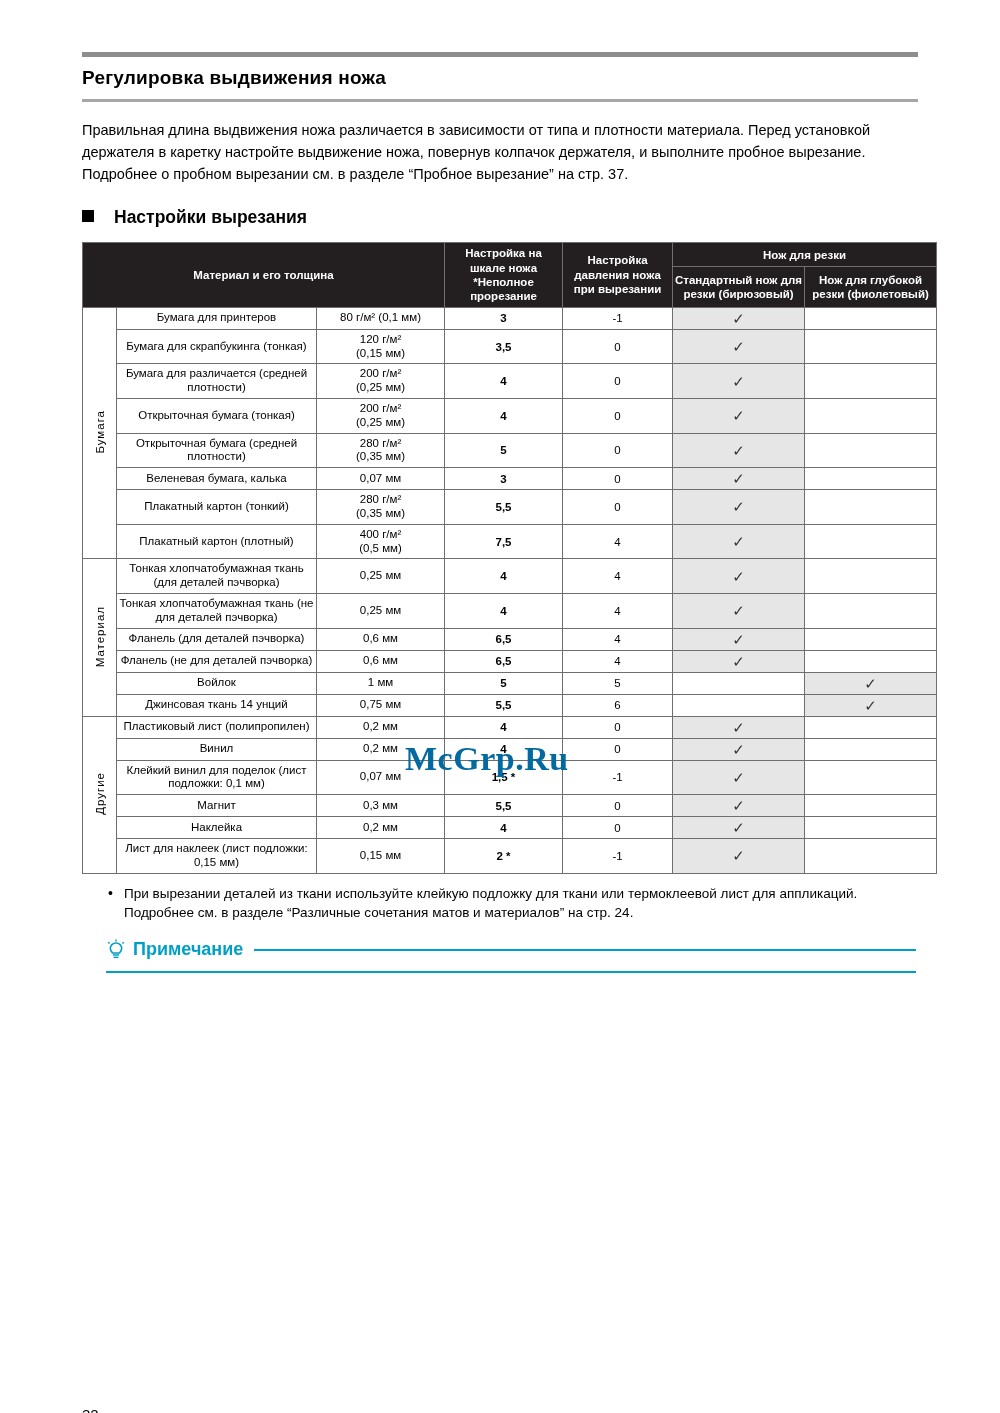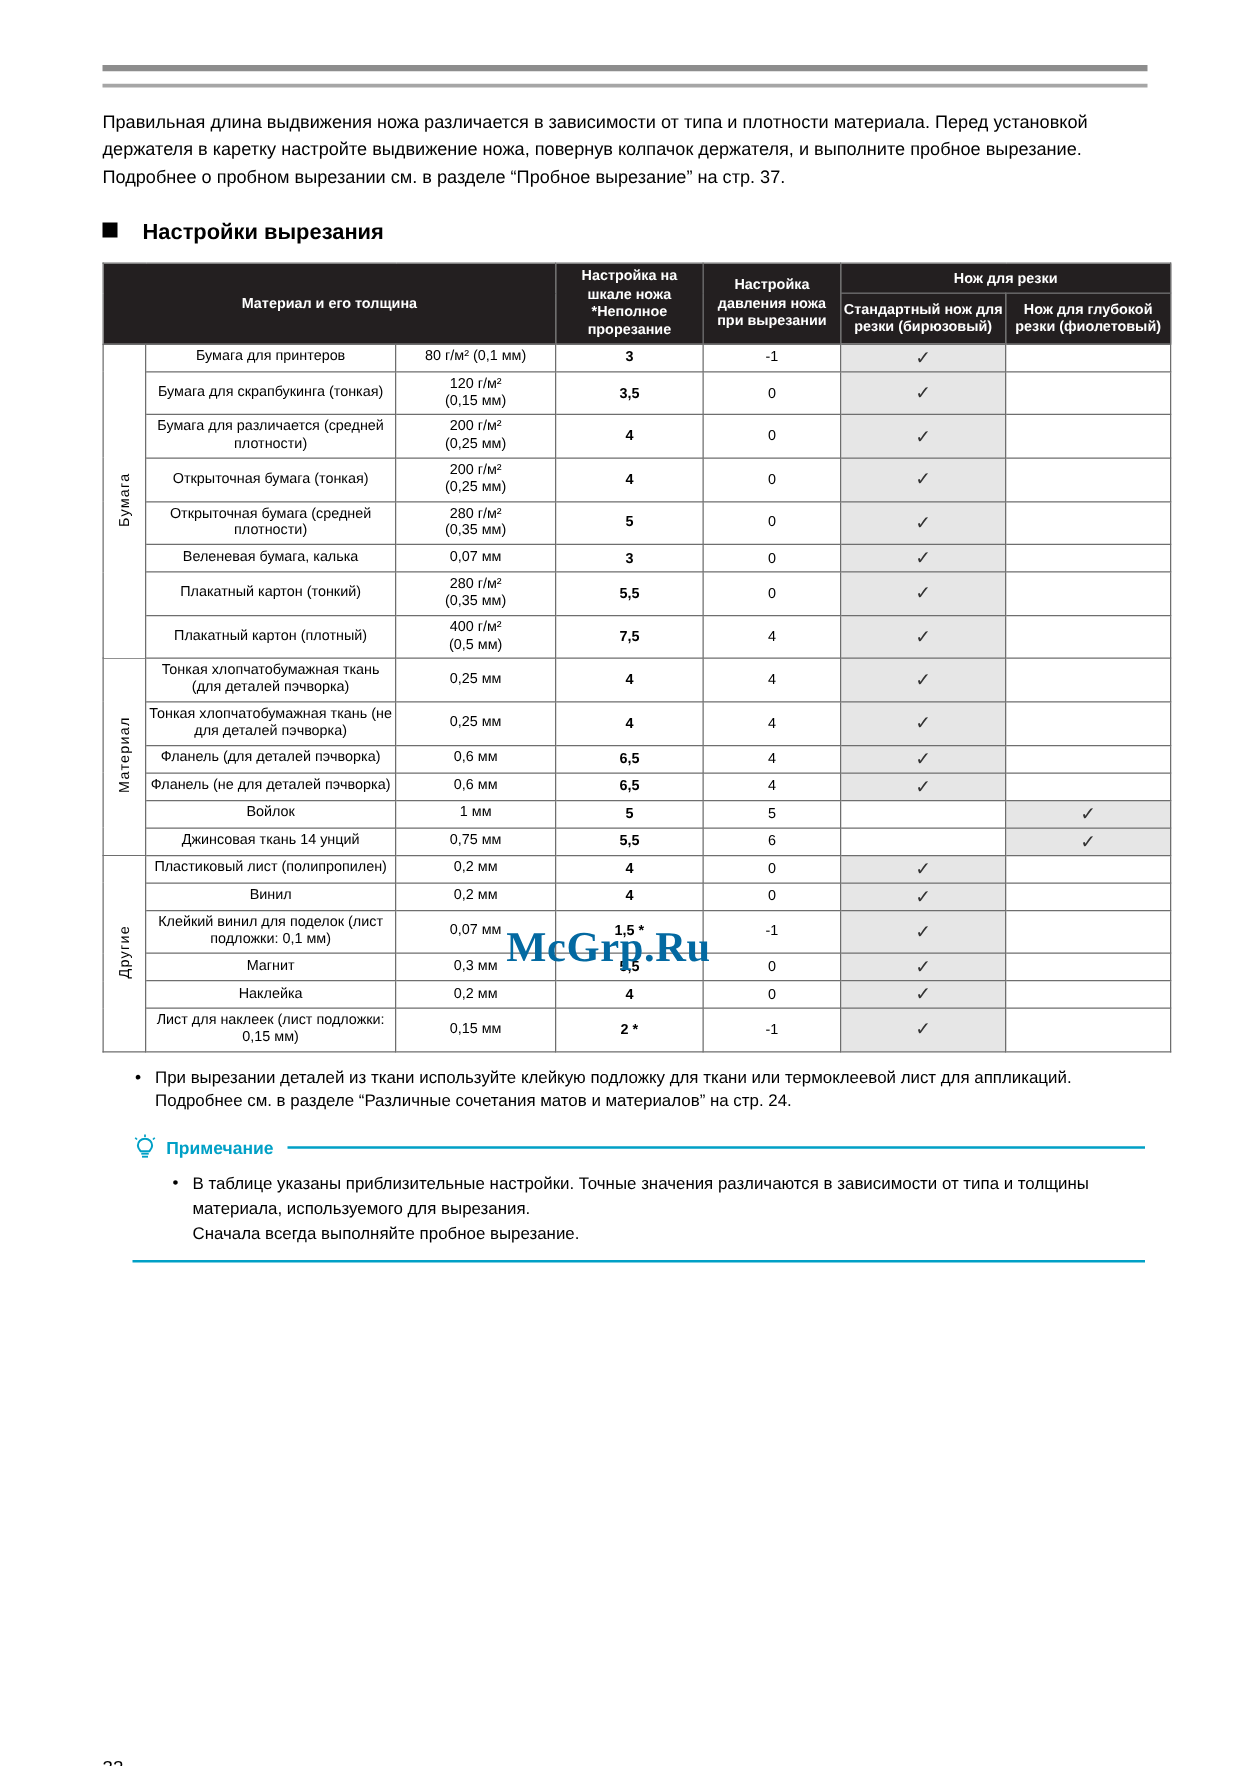--- a/index.html
+++ b/index.html
@@ -163,21 +163,21 @@
     width: 810px;
   }
   .note-head {
     display: flex;
     align-items: center;
     gap: 7px;
   }
   .note-label {
     color: #00a0c6;
     font-weight: bold;
-    font-size: 14px;
+    font-size: 18px;
   }
   .note-line {
     flex: 1;
     height: 2px;
     background: #00a0c6;
     margin-left: 4px;
   }
   .bulb {
     width: 20px;
     height: 22px;
@@ -227,20 +227,21 @@
     letter-spacing: 0.5px;
     pointer-events: none;
   }
 </style>
 </head>
 <body>
 
 <div class="page">
 
   <div class="rule-top"></div>
+  <h1 class="title">Регулировка выдвижения ножа</h1>
   <div class="rule-thin"></div>
 
   <p class="intro">Правильная длина выдвижения ножа различается в зависимости от типа и плотности материала. Перед установкой держателя в каретку настройте выдвижение ножа, повернув колпачок держателя, и выполните пробное вырезание. Подробнее о пробном вырезании см. в разделе “Пробное вырезание” на стр. 37.</p>
 
   <div class="section-head">
     <span class="square"></span>
     <h2>Настройки вырезания</h2>
   </div>
 
   <table class="settings">
@@ -448,22 +449,18 @@
         <svg width="20" height="22" viewBox="0 0 20 22">
           <path d="M10 4 C6.7 4 4.3 6.4 4.3 9.3 C4.3 11.4 5.6 12.8 6.5 14 L13.5 14 C14.4 12.8 15.7 11.4 15.7 9.3 C15.7 6.4 13.3 4 10 4 Z" fill="none" stroke="#00a0c6" stroke-width="1.6"></path>
           <rect x="7" y="15.2" width="6" height="1.5" fill="#00a0c6"></rect>
           <rect x="7.6" y="17.6" width="4.8" height="1.5" fill="#00a0c6"></rect>
           <path d="M10 0.5 L10 2.6 M2.2 3.2 L3.6 4.6 M17.8 3.2 L16.4 4.6" stroke="#00a0c6" stroke-width="1.4" fill="none"></path>
         </svg>
       </span>
       <span class="note-label">Примечание</span>
       <span class="note-line"></span>
     </div>
-    <div class="note-body">
-      <li style="white-space: pre-line;">В таблице указаны приблизительные настройки. Точные значения различаются в зависимости от типа и толщины материала, используемого для вырезания.
-Сначала всегда выполняйте пробное вырезание.</li>
-    </div>
   </div>
   <div class="note-bottom"></div>
 
   <div class="folio">32</div>
   <div class="watermark">McGrp.Ru</div>
 </div>
 
 </body></html>

